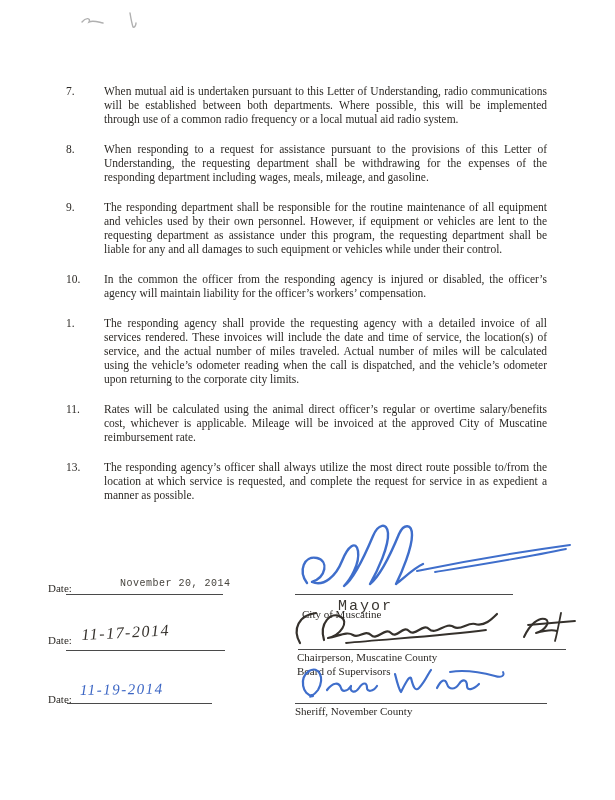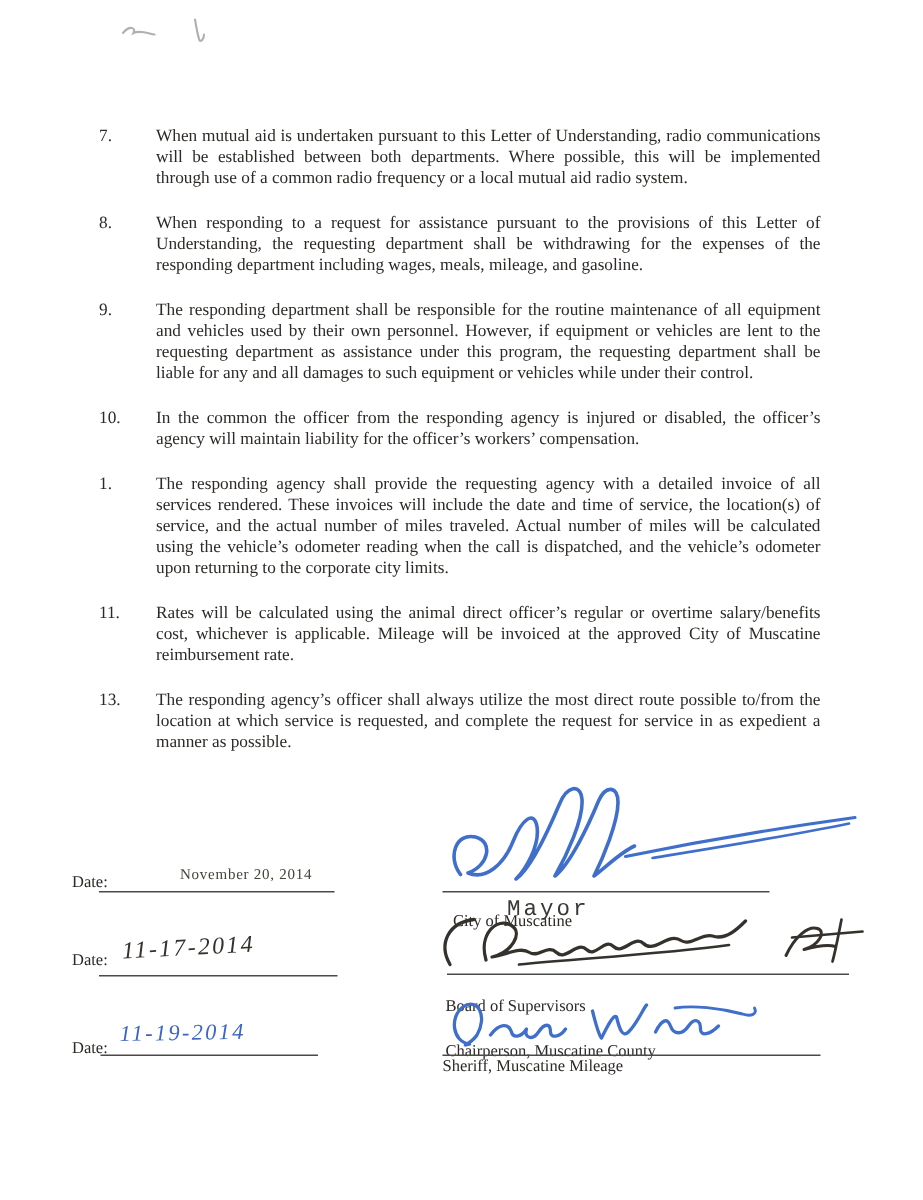--- a/index.html
+++ b/index.html
@@ -16,21 +16,21 @@
     position:absolute; left:66px; top:84px; width:481px;
     font-size:11.5px; line-height:14px;
   }
   .item { display:flex; margin-bottom:16px; }
   .item .num { flex:0 0 22px; width:22px; }
   .item .txt { flex:1; text-align:justify;margin-left:16px; }
   
   .abs { position:absolute; }
   .date-label { font-size:11px;text-align:center; }
   .h-line { border-bottom:1px solid #4a4a4a; height:0; }
-  .typed { font-family:Liberation Serif, serif; font-size:10px; letter-spacing:0.5px; color:#45423c; white-space:nowrap;padding-left:32px; }
+  .typed { font-family:Liberation Mono, monospace; font-size:10px; letter-spacing:0.5px; color:#45423c; white-space:nowrap;padding-left:32px; }
   .hand { font-style:italic; white-space:nowrap; letter-spacing:1.5px; }
   .hand-dark { color:#35312c; font-size:16px; transform:rotate(-3deg); transform-origin:left bottom; }
   .hand-blue { color:#3c66c4; font-size:15px; transform:rotate(-1deg); transform-origin:left bottom; }
   .mono-label { font-family:"Liberation Mono", monospace; font-size:15px; letter-spacing:2px; color:#3a3732;padding-left:23px; }
   .serif-label { font-size:11px; white-space:nowrap; }
   svg.sig { overflow:visible; }
   svg.sig path { fill:none; stroke-linecap:round; stroke-linejoin:round; }
   .blue-ink path { stroke:#3f6ecb; }
   .dark-ink path { stroke:#35312c; }
   .scan-marks path { stroke:#b0b0b0; fill:none; stroke-linecap:round; }
@@ -97,31 +97,31 @@
 
     <svg class="abs sig dark-ink" style="left:290px; top:610px;" width="292" height="42" viewBox="0 0 292 42">
       <path stroke-width="2.2" d="M10 33 C2 19 9 5 26 3"></path>
       <path stroke-width="2.2" d="M34 30 C29 13 41 1 51 7 C59 12 51 25 38 28 C49 26 57 21 63 25 C69 29 75 19 81 25 C87 31 95 17 101 23 C107 29 113 15 119 21 C125 27 133 13 139 19 C146 26 156 11 164 17 C170 21 178 12 185 14 C194 17 202 9 207 4"></path>
       <path stroke-width="1.8" d="M56 33 C96 29 152 26 196 20"></path>
       <path stroke-width="2" d="M234 27 C240 14 249 7 255 9 C261 11 256 20 246 23 C253 21 261 19 267 21"></path>
       <path stroke-width="1.8" d="M238 15 L285 11"></path>
       <path stroke-width="1.8" d="M271 3 C269 13 267 24 265 31"></path>
     </svg>
     <div class="abs h-line" style="left:298px; top:649px; width:268px;"></div>
-    <span class="abs serif-label" style="left:297px; top:651px;margin-top:44px;">Chairperson, Muscatine County</span>
+    <span class="abs serif-label" style="left:297px; top:651px;">Chairperson, Muscatine County</span>
     <span class="abs serif-label" style="left:297px; top:665px;">Board of Supervisors</span>
 
     <span class="abs date-label" style="left:48px; top:693px;">Date:</span>
     <span class="abs hand hand-blue" style="left:80px; top:682px;">11-19-2014</span>
     <div class="abs h-line" style="left:67px; top:703px; width:145px;"></div>
 
     <svg class="abs sig blue-ink" style="left:292px; top:665px;" width="265" height="40" viewBox="0 0 265 40">
       <path stroke-width="2.2" d="M21 31 C10 30 7 13 17 6 C27 0 33 13 26 25 C22 31 14 33 21 31"></path>
       <path stroke-width="2.2" d="M35 25 C41 17 47 17 49 23 C50 27 55 27 59 21 C57 27 63 29 67 23 C71 17 75 17 75 23 C75 27 81 27 85 21"></path>
       <path stroke-width="2.2" d="M103 9 C105 17 107 25 109 27 C113 19 117 11 119 13 C121 21 123 27 127 23 C133 17 137 7 139 5"></path>
       <path stroke-width="2.2" d="M145 23 C149 15 153 13 155 19 C157 25 163 25 167 19 C171 13 175 15 175 21 C175 26 181 25 187 19"></path>
       <path stroke-width="1.9" d="M158 7 C170 5 188 7 203 11 C209 13 213 11 211 7"></path>
     </svg>
     <div class="abs h-line" style="left:295px; top:703px; width:252px;"></div>
-    <span class="abs serif-label" style="left:295px; top:705px;">Sheriff, Muscatine Mileage</span>
+    <span class="abs serif-label" style="left:295px; top:705px;">Sheriff, November County</span>
   </div>
 
 </div>
 
 </body></html>

